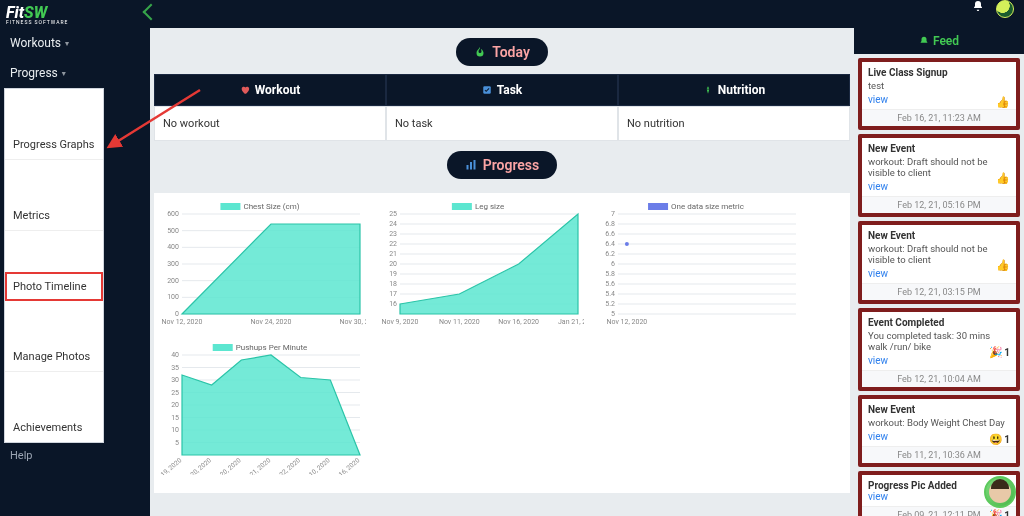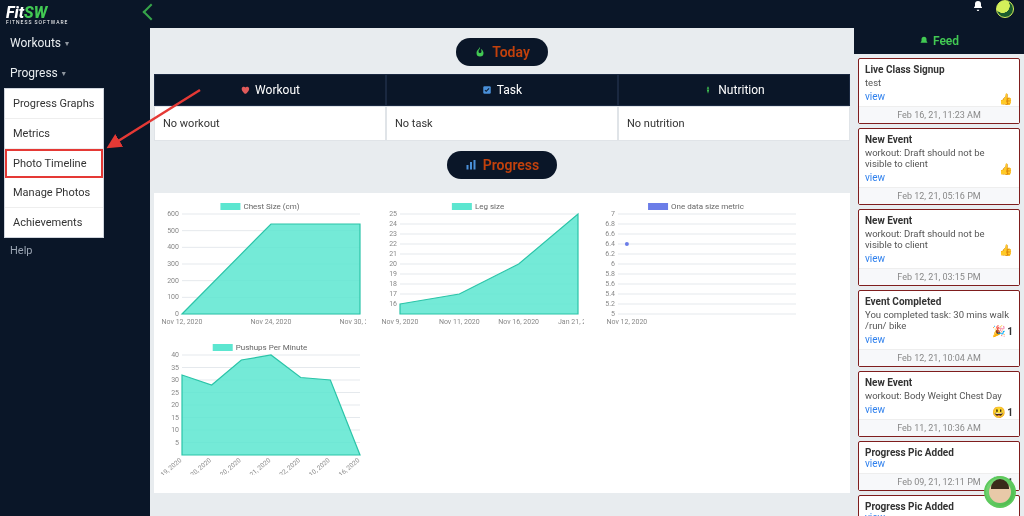--- a/index.html
+++ b/index.html
@@ -13,34 +13,34 @@
 .logo-sub { font-size:5px; letter-spacing:1px; color:#fff; margin-top:-3px; }
 .collapse { width:12px; height:12px; border-left:2px solid #42c953; border-bottom:2px solid #42c953; transform:rotate(45deg); opacity:.8; position:absolute; top:6px; left:145px; }
 .bell { width:12px; height:12px; fill:#fff; }
 .avatar-top { width:18px; height:18px; border-radius:50%; background:radial-gradient(circle at 35% 30%, #d4f05a 45%, #1a5c2e 48%); border:1px solid #d4f05a; }
 
 
 .sidebar { position:absolute; left:0; top:28px; bottom:0; width:150px; background:#0a1628; color:#e8ecef; }
 .sidebar-item { font-size:12px; padding:8px 10px; display:flex; align-items:center; gap:4px; cursor:pointer; }
 .sidebar-item .caret { font-size:8px; opacity:.6; }
 .submenu { background:#fff; color:#333; border:1px solid #d0d5dd; width:100px; margin-left:4px; }
-.submenu-item { font-size:11px; padding:8px 8px; border-bottom:1px solid #eee; cursor:pointer; }
+.submenu-item { font-size:11px; padding:8px 8px; border-bottom:1px solid #eee; cursor:pointer;margin-top:41px; }
 .submenu-item:last-child { border-bottom:none; }
 .submenu-item.highlight { border:2px solid #e53935; padding:6px 6px; }
 .help { font-size:11px; padding:6px 10px; color:#9aa4b2; }
 
 
 .main { position:absolute; left:150px; right:170px; top:28px; bottom:0; background:#e8ecef; overflow:hidden; }
-.pill { background:#0a1628; color:#c2410c; border-radius:20px; display:inline-flex; align-items:center; gap:6px; padding:6px 18px; font-size:14px; font-weight:600; }
+.pill { background:#0a1628; color:#fca5a5; border-radius:20px; display:inline-flex; align-items:center; gap:6px; padding:6px 18px; font-size:14px; font-weight:600; }
 .pill-row { text-align:center; padding:10px 0 8px; }
 .flame { width:12px; height:12px; fill:#42c953; }
 .bars { width:12px; height:12px; fill:#4a90d9; }
 
 .tabs { display:flex; margin:0 4px; }
-.tab { flex:1; background:#0a1628; color:#fff; font-size:12px; padding:8px; text-align:center; border:1px solid #1a2840; display:flex; align-items:center; justify-content:center; gap:5px; }
+.tab { flex:1; background:#0a1628; color:#fff; font-size:12px; padding:8px; text-align:center; border:1px solid #1a2840; display:flex; align-items:center; justify-content:center; gap:5px;font-weight:bold; }
 .tab svg { width:10px; height:10px; }
 .row-vals { display:flex; margin:0 4px; }
 .row-val { flex:1; background:#fff; font-size:11px; color:#333; padding:10px 8px; border:1px solid #e0e4e8; }
 
 
 .charts-box { background:#fff; margin:6px 4px 0; padding:6px 0 0; height:300px; }
 .charts { display:flex; gap:6px; flex-wrap:wrap; }
 .chart { width:212px; height:135px; position:relative; }
 .chart .legend { position:absolute; top:3px; left:50%; transform:translateX(-50%); font-size:8px; color:#666; white-space:nowrap; display:flex; align-items:center; gap:3px; }
 .swatch { width:20px; height:7px; display:inline-block; }
@@ -48,21 +48,21 @@
 .sw-blue { background:#6b7de8; }
 .chart svg { position:absolute; left:0; top:0; }
 .axis-text { font-size:7px; fill:#888; }
 .grid-line { stroke:#e5e9ed; stroke-width:1; }
 .xlabel-rot { font-size:6.5px; fill:#888; }
 
 
 .feed { position:absolute; right:0; top:28px; bottom:0; width:170px; background:#e8ecef; overflow-y:hidden; }
 .feed-head { background:#0a1628; color:#42c953; font-size:12px; font-weight:600; padding:6px; text-align:center; display:flex; align-items:center; justify-content:center; gap:4px; }
 .feed-head svg { width:10px; height:10px; fill:#42c953; }
-.card { background:#fff; border:1px solid #7f1d1d; border-radius:2px; margin:4px 4px; padding:5px 6px 3px; font-size:10px; color:#333; position:relative; }
+.card { background:#fff; border:4px solid #7f1d1d; border-radius:2px; margin:4px 4px; padding:5px 6px 3px; font-size:10px; color:#333; position:relative; }
 .card .title { font-weight:700; font-size:10px; }
 .card .body { margin:2px 0 3px; color:#555; font-size:9.5px; }
 .card .view { color:#2f80ed; font-size:10px; }
 .card .stamp { text-align:center; font-size:9px; color:#888; background:#f7f8fa; margin:4px -6px -3px; padding:3px; border-top:1px solid #eee; }
 .card .emoji { position:absolute; right:6px; top:34px; font-size:11px; }
 .card .count { font-size:10px; font-weight:700; color:#333; margin-left:1px;}
 
 
 .arrow { position:absolute; left:105px; top:85px; width:100px; height:70px; pointer-events:none; z-index:50; }
 

